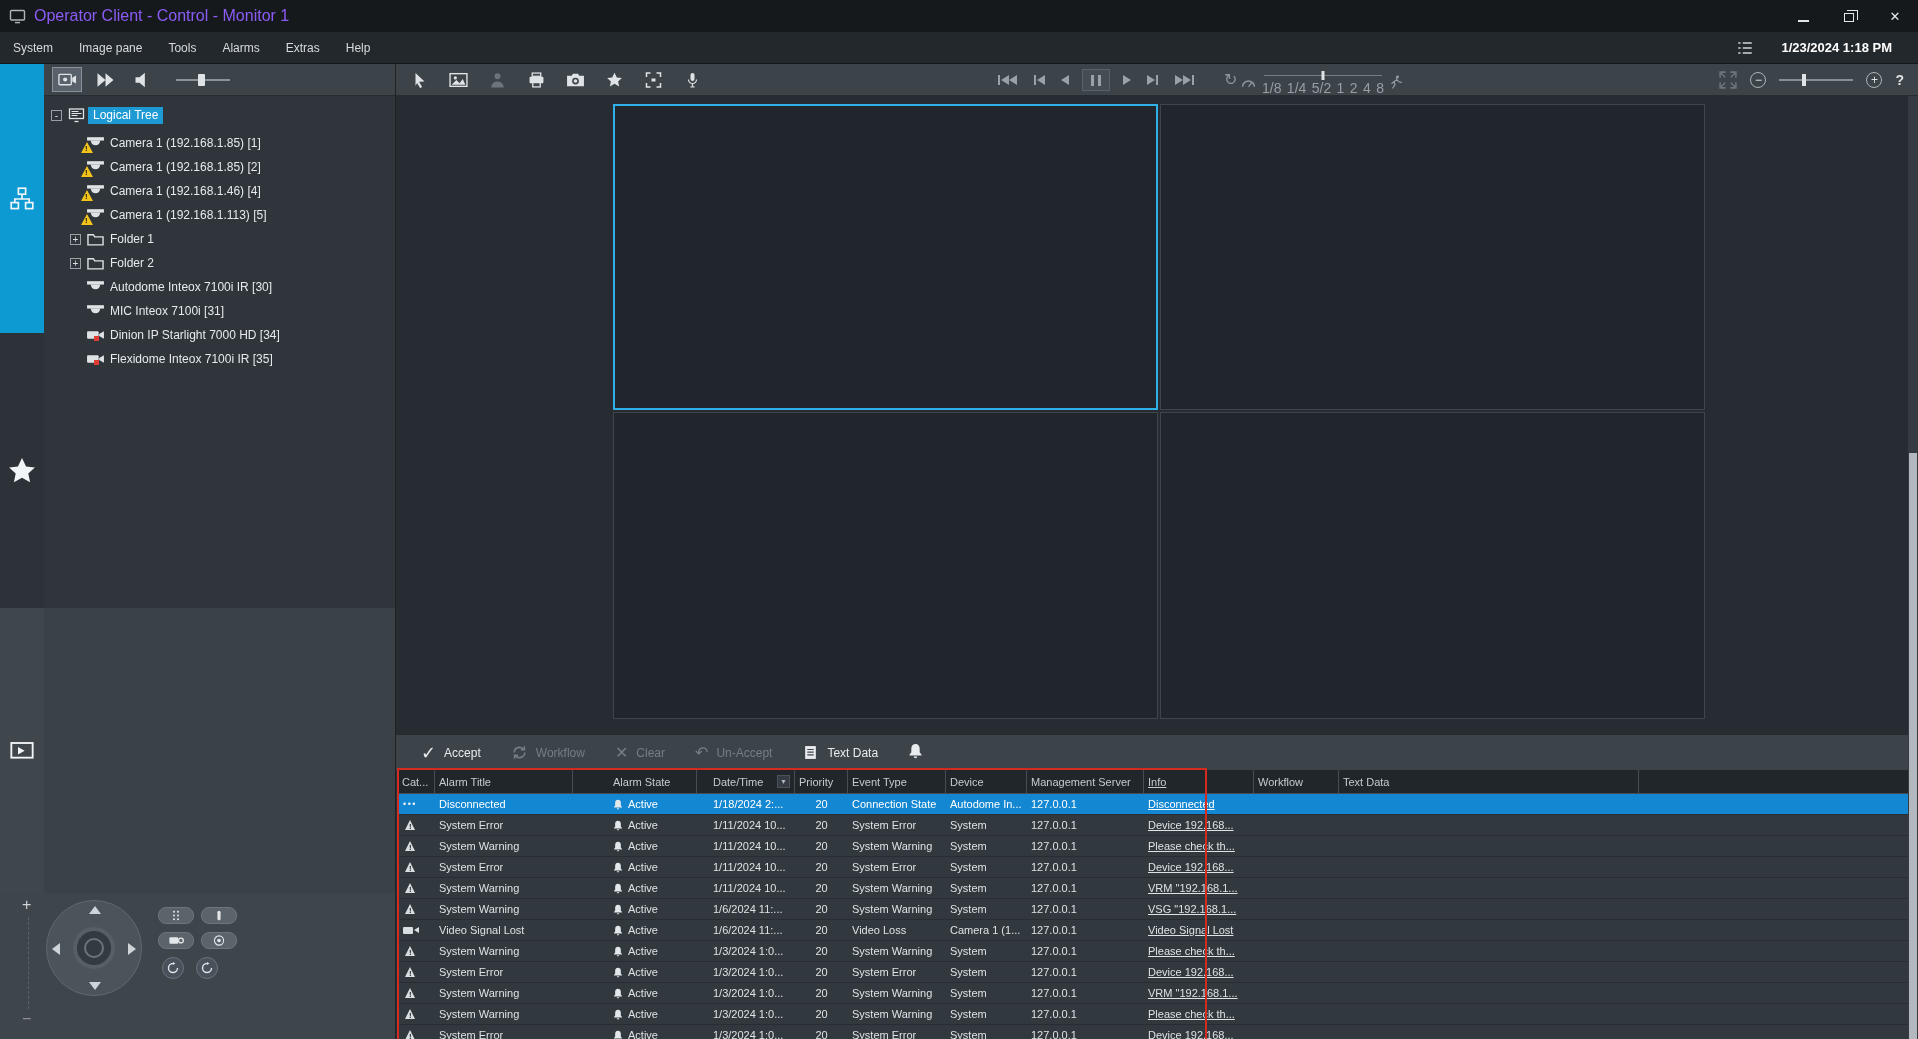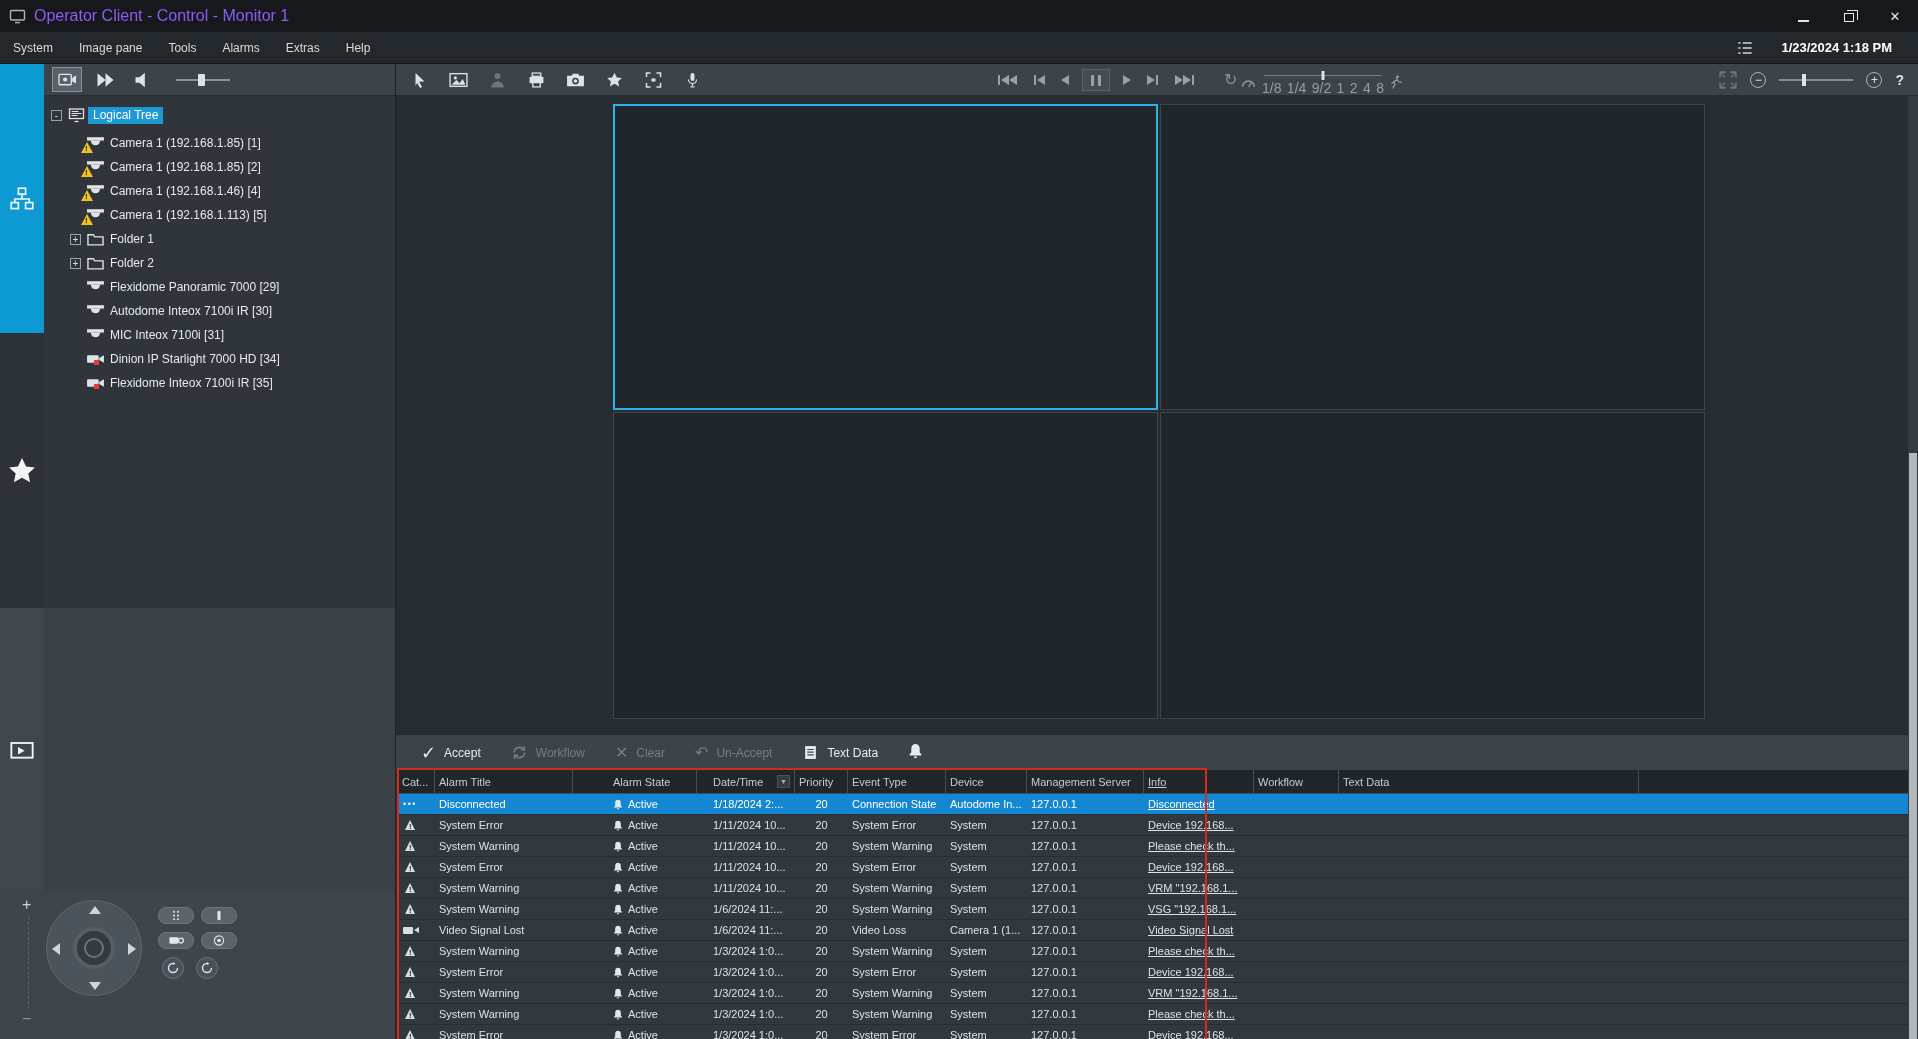--- a/index.html
+++ b/index.html
@@ -472,30 +472,20 @@
           <span class="ticon-wrap ic-folder">
 
             <svg class="svg-folder">
               <use href="#i-folder"></use>
             </svg>
 
           </span>
           <span class="tlabel">Folder 2</span>
         </div>
 
-        <div class="tree-item">
-
-          <span class="ticon-wrap ic-dome">
-            <svg class="svg-dome">
-              <use href="#i-dome"></use>
-            </svg>
-
-          </span>
-          <span class="tlabel">Flexidome Panoramic 7000 [29]</span>
-        </div>
 
         <div class="tree-item">
 
           <span class="ticon-wrap ic-dome">
             <svg class="svg-dome">
               <use href="#i-dome"></use>
             </svg>
 
           </span>
           <span class="tlabel">Autodome Inteox 7100i IR [30]</span>
@@ -674,21 +664,21 @@
 
       <div class="speed">
         <svg class="gauge">
             <use href="#i-gauge"></use>
           </svg>
         <div class="scale">
           <span class="sp-thumb"></span>
           <div class="lbls">
             <span>1/8</span>
             <span>1/4</span>
-            <span>9/2</span>
+            <span>5/2</span>
             <span>1</span>
             <span>2</span>
             <span>4</span>
             <span>8</span>
           </div>
         </div>
         <svg class="runner">
             <use href="#i-runner"></use>
           </svg>
       </div>

